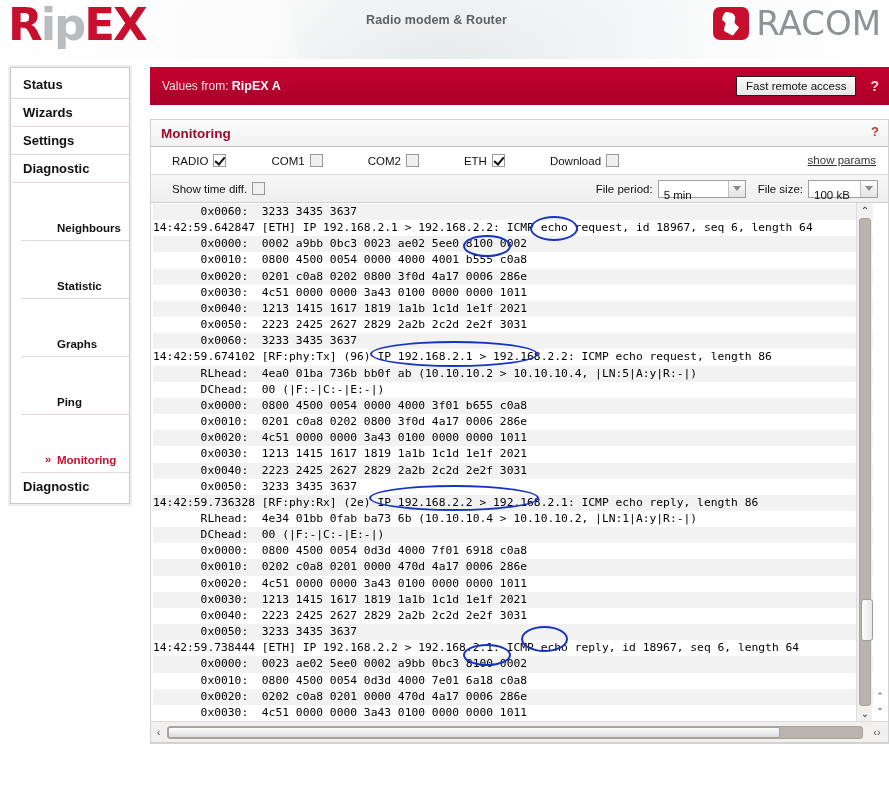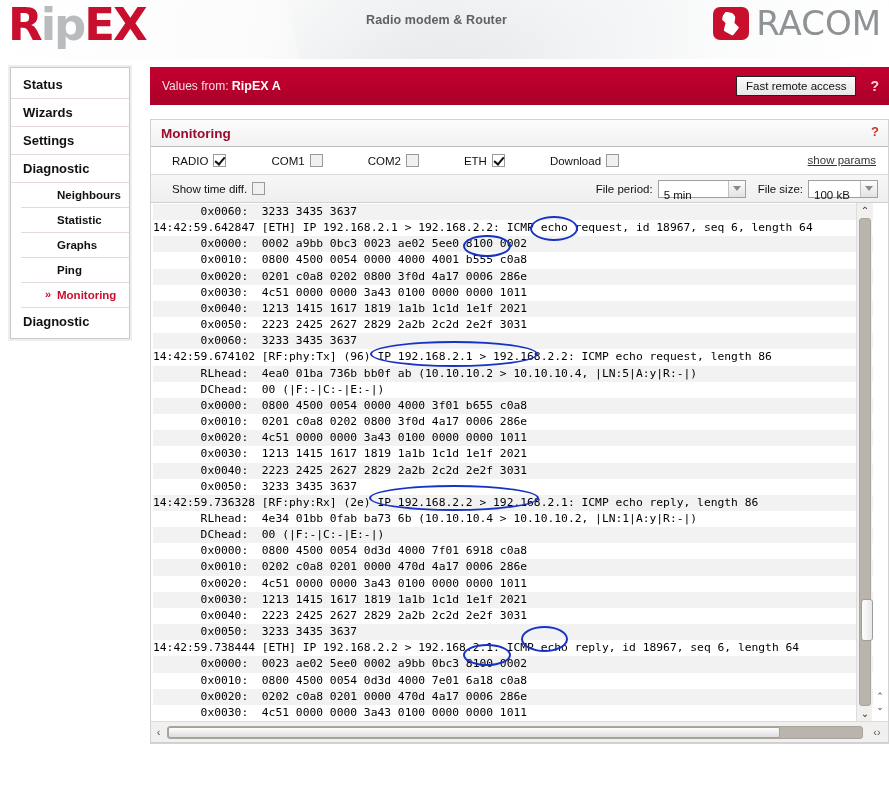--- a/index.html
+++ b/index.html
@@ -81,21 +81,21 @@
     padding: 6px 6px 6px 12px;
     border-bottom: 1px solid #e6d9d9;
     cursor: pointer; white-space: nowrap;
   }
   .nav-item:last-child { border-bottom: none; }
   .nav-sub {
     font-size: 11.5px; font-weight: bold; color: #111;
     padding: 6px 4px 6px 36px;
     margin-left: 10px;
     border-bottom: 1px solid #e6d9d9;
-    cursor: pointer; white-space: nowrap;
+    cursor: pointer; white-space: nowrap; margin-top: 33px;
   }
   .nav-sub.active { color: #c8102e; position: relative; padding-left: 36px; }
   .nav-sub.active::before {
     content: "\00BB";
     position: absolute; left: 24px; top: 5px;
     color: #c8102e; font-size: 11px;
   }
 
   
   .main { position: absolute; left: 150px; top: 8px; width: 739px; }

